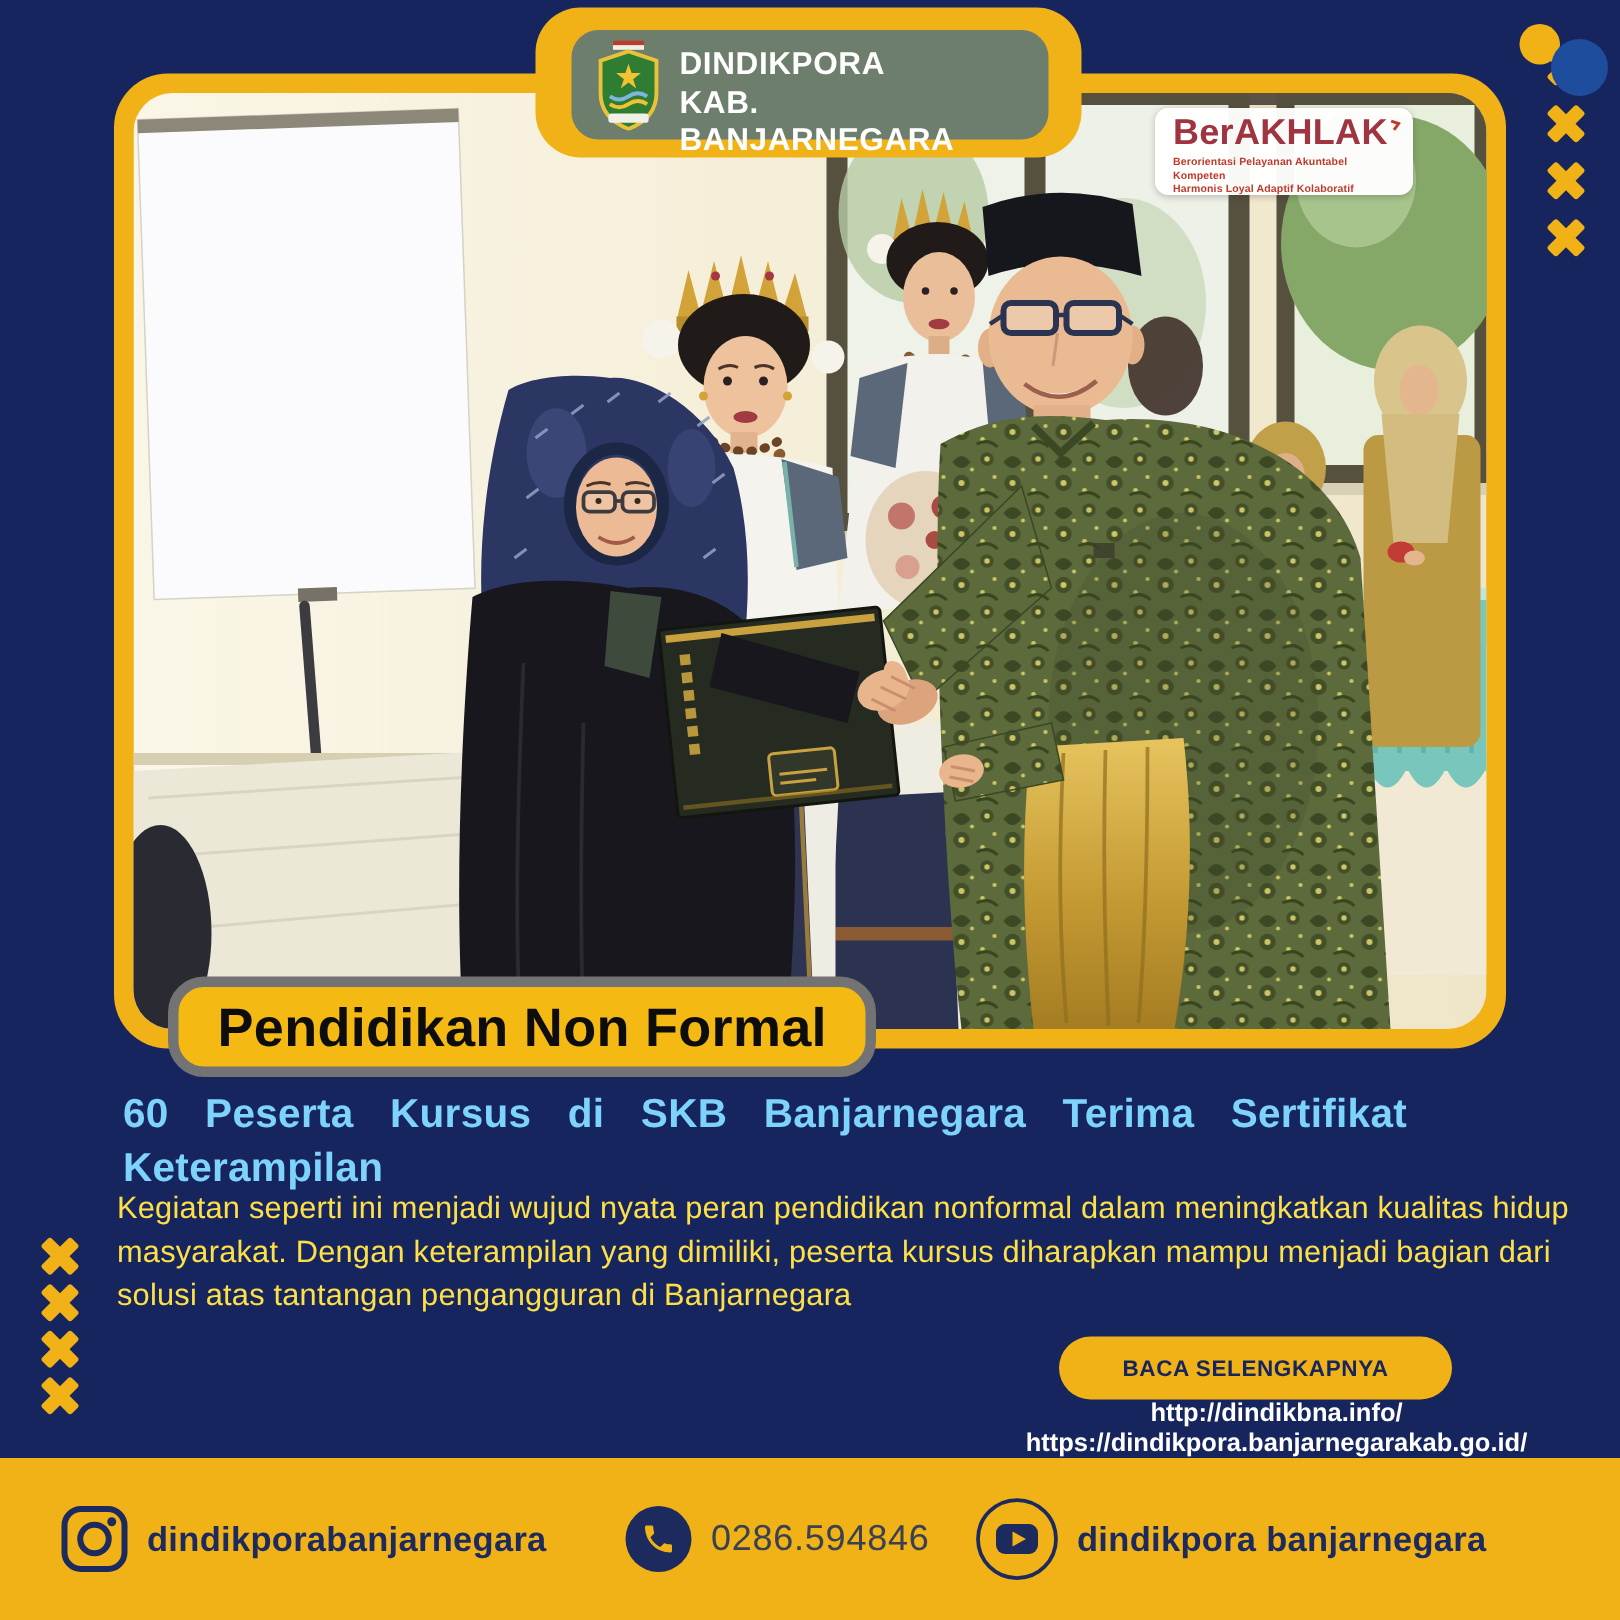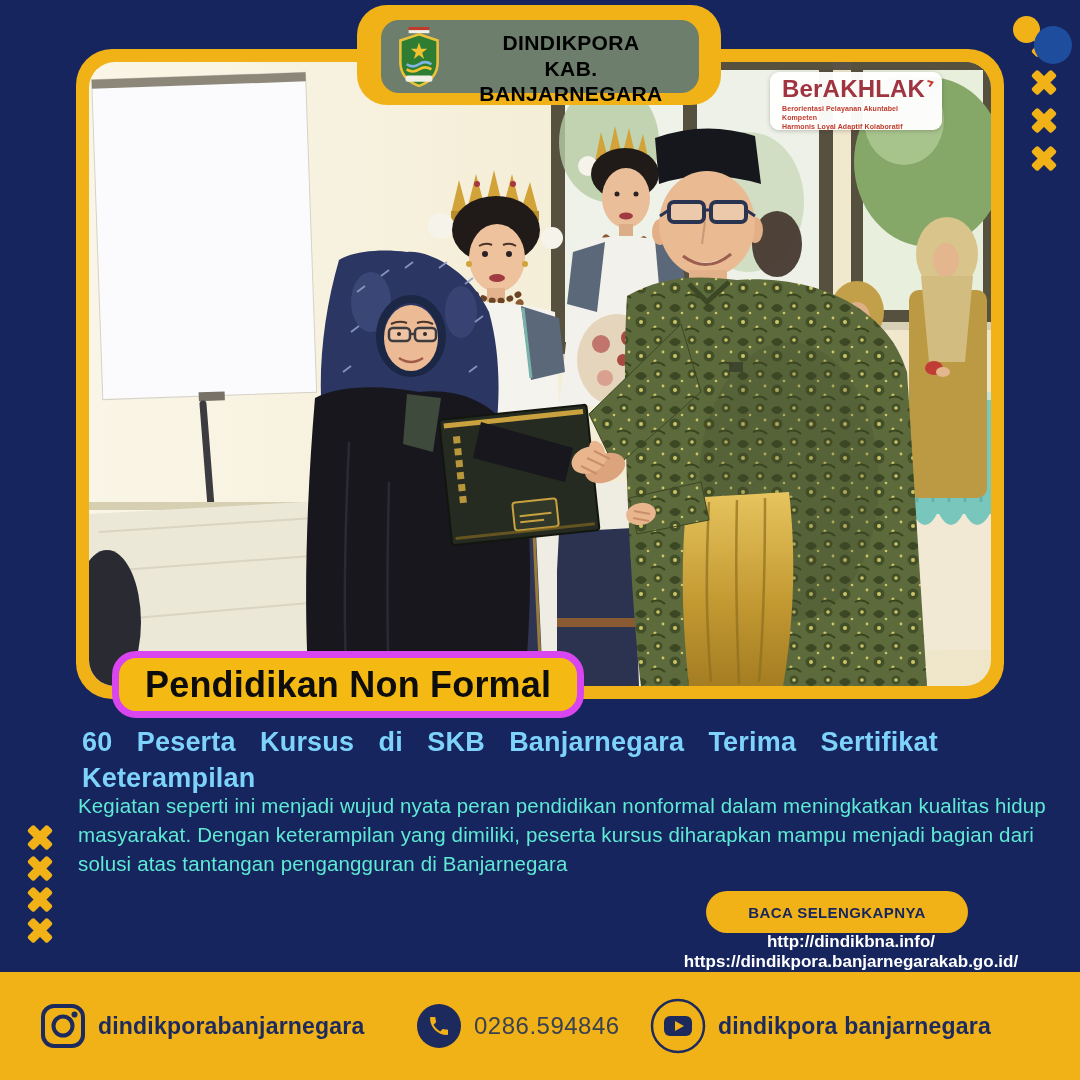--- a/index.html
+++ b/index.html
@@ -31,55 +31,55 @@
   
   .badge{position:absolute;left:357px;top:5px;width:364px;height:100px;}
   .badge-outer{
     position:absolute;inset:0;background:#f0b217;border-radius:30px;
   }
   .badge-inner{
     position:absolute;left:24px;top:15px;width:318px;height:73px;
     background:#6d7f6c;border-radius:18px;display:flex;align-items:center;
     padding:0 10px 0 14px;gap:10px;
   }
-  .badge-text{flex:1;text-align:center;color:#000000;font-weight:800;
+  .badge-text{flex:1;color:#ffffff;font-weight:800;
     font-size:21px;line-height:1.22;letter-spacing:.4px;margin-top:24px;}
   .dot{position:absolute;border-radius:50%;}
   .dot-yellow{left:656px;top:11px;width:27px;height:27px;background:#f0b217;}
   .dot-blue{left:677px;top:21px;width:38px;height:38px;background:#1e4d9d;}
 
   
   .berakhlak{
     position:absolute;left:770px;top:52px;width:172px;height:58px;
     background:rgba(255,255,255,.96);border-radius:9px;padding:5px 8px 4px 12px;
     box-shadow:0 1px 4px rgba(40,30,30,.25);
     margin-top:20px;
   }
   .ba-titlerow{display:flex;align-items:flex-start;}
   .ba-title{color:#a03440;font-weight:800;font-size:24px;line-height:1;letter-spacing:.2px;}
   .ba-chev{margin-left:2px;margin-top:-3px;transform:rotate(-18deg);}
   .ba-sub{margin-top:3px;color:#c0392b;font-weight:700;font-size:7px;line-height:1.3;letter-spacing:.1px;}
 
   
   .banner{
     position:absolute;left:112px;top:651px;height:67px;
-    background:#f5b914;border:7px solid #d946ef;border-radius:24px;
+    background:#f5b914;border:7px solid #737373;border-radius:24px;
     display:flex;align-items:center;padding:0 26px;z-index:5;
   }
   .banner span{color:#0d0d0d;font-weight:700;font-size:36px;letter-spacing:.2px;}
 
   
   .headline{
     position:absolute;left:78px;top:720px;width:856px;margin:4px;
     color:#7dd3fc;font-weight:700;font-size:27px;line-height:1.34;
     text-align:justify;letter-spacing:.2px;
   }
   .bodytext{
     position:absolute;left:78px;top:791px;width:988px;margin:0;
-    color:#5eead4;font-weight:400;font-size:20.5px;line-height:1.42;
+    color:#fde047;font-weight:400;font-size:20.5px;line-height:1.42;
     letter-spacing:.15px;
   }
 
   
   .cta{
     position:absolute;left:706px;top:891px;width:262px;height:42px;
     background:#f0b217;border-radius:21px;display:flex;align-items:center;
     justify-content:center;color:#17255e;font-weight:800;font-size:15px;
     letter-spacing:.4px;cursor:pointer;
   }

